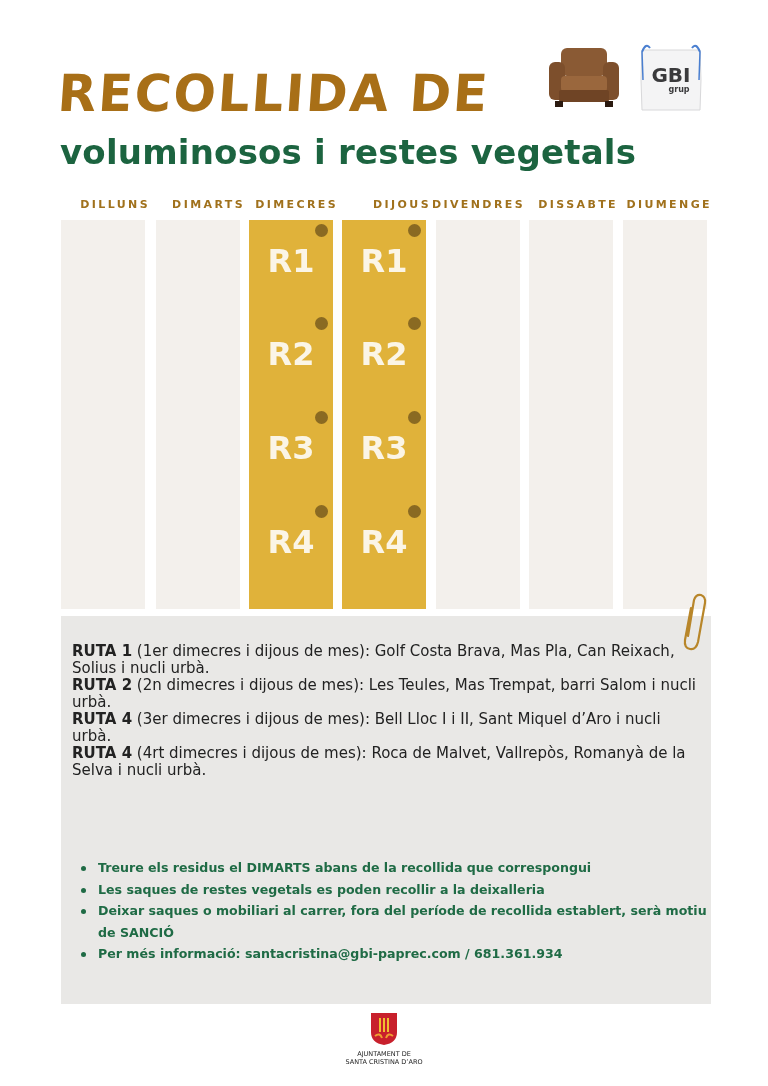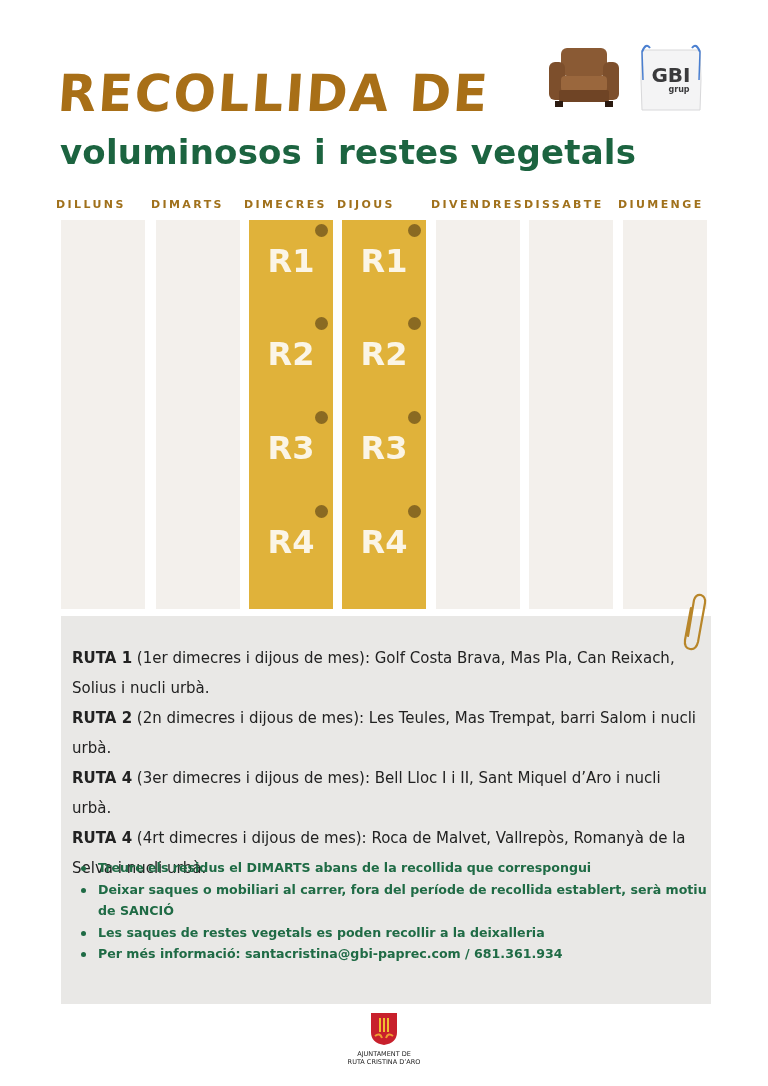--- a/index.html
+++ b/index.html
@@ -2,27 +2,27 @@
 <html><head>
 <meta charset="utf-8">
 <style>
   html,body{margin:0;padding:0;}
   body{width:768px;height:1086px;background:#ffffff;position:relative;overflow:hidden;font-family:"DejaVu Sans",sans-serif;}
   .abs{position:absolute;}
   .title{left:58px;top:64px;font-family:"DejaVu Sans",sans-serif;font-weight:bold;font-size:50px;letter-spacing:2px;color:#a86f17;line-height:60px;transform:skewX(-4deg) scaleY(1.02);white-space:nowrap;}
   .subtitle{left:60px;top:130px;font-family:"DejaVu Sans",sans-serif;font-weight:bold;font-size:34px;color:#1c6440;line-height:44px;white-space:nowrap;letter-spacing:0.2px;}
   .armchair{left:547px;top:44px;width:74px;height:66px;}
   .bag{left:636px;top:40px;width:70px;height:74px;}
-  .dayhdr{top:198px;width:94px;text-align:left;font-size:11px;font-weight:bold;letter-spacing:2.4px;color:#a0711c;font-family:"DejaVu Sans",sans-serif;white-space:nowrap;}
+  .dayhdr{top:198px;width:94px;text-align:right;font-size:11px;font-weight:bold;letter-spacing:2.4px;color:#a0711c;font-family:"DejaVu Sans",sans-serif;white-space:nowrap;}
   .cell{width:84px;height:108px;background:#f3f0ec;}
   .cell.on{background:#e0b23a;}
   .cell .lbl{position:absolute;left:0;right:0;top:22px;text-align:center;font-weight:bold;font-size:32px;color:#fbf5e6;font-family:"DejaVu Sans",sans-serif;letter-spacing:0px;}
   .cell .badge{position:absolute;right:5px;top:4px;width:13px;height:13px;border-radius:50%;background:#8a6a22;}
   .panel{left:61px;top:616px;width:650px;height:388px;background:#e9e8e6;}
-  .routes{left:72px;top:643px;width:630px;font-family:"DejaVu Sans",sans-serif;font-size:15px;line-height:30px;color:#222;}
+  .routes{left:72px;top:643px;width:630px;font-family:"DejaVu Sans",sans-serif;font-size:15px;line-height:17px;color:#222;}
   .routes b{font-weight:bold;}
   .bullets{left:80px;top:857px;width:630px;margin:0;padding:0;list-style:none;font-family:"DejaVu Sans",sans-serif;font-weight:bold;font-size:12.6px;line-height:21.5px;color:#1f6b45;}
   .bullets li{position:relative;padding-left:18px;}
   .bullets li::before{content:"";position:absolute;left:1px;top:9px;width:5px;height:5px;border-radius:50%;background:#1f6b45;}
   .clip{left:678px;top:592px;width:30px;height:62px;}
   .crest{left:370px;top:1012px;width:28px;height:34px;}
   .town{left:300px;top:1050px;width:168px;text-align:center;font-family:"DejaVu Sans",sans-serif;font-weight:normal;font-size:6.5px;line-height:8px;color:#222;}
 </style>
 </head>
 <body>
@@ -121,28 +121,28 @@
 
 <div class="abs routes">
   <div><b>RUTA 1</b><span> (1er dimecres i dijous de mes): Golf Costa Brava, Mas Pla, Can Reixach, Solius i nucli urbà.</span></div>
   <div><b>RUTA 2</b><span> (2n dimecres i dijous de mes): Les Teules, Mas Trempat, barri Salom i nucli urbà.</span></div>
   <div><b>RUTA 4</b><span> (3er dimecres i dijous de mes): Bell Lloc I i II, Sant Miquel d’Aro i nucli urbà.</span></div>
   <div><b>RUTA 4</b><span> (4rt dimecres i dijous de mes): Roca de Malvet, Vallrepòs, Romanyà de la Selva i nucli urbà.</span></div>
 </div>
 
 <ul class="abs bullets">
   <li>Treure els residus el DIMARTS abans de la recollida que correspongui</li>
+  <li>Les saques de restes vegetals es poden recollir a la deixalleria</li>
   <li>Deixar saques o mobiliari al carrer, fora del període de recollida establert, serà motiu de SANCIÓ</li>
-  <li>Les saques de restes vegetals es poden recollir a la deixalleria</li>
   <li>Per més informació: santacristina@gbi-paprec.com / 681.361.934</li>
 </ul>
 
 <svg class="abs crest" viewBox="0 0 28 34">
   <path d="M1 1 H27 V20 Q27 31 14 33 Q1 31 1 20 Z" fill="#c8202c"></path>
   <rect x="9" y="6" width="2" height="14" fill="#f0c030"></rect>
   <rect x="13" y="6" width="2" height="14" fill="#f0c030"></rect>
   <rect x="17" y="6" width="2" height="14" fill="#f0c030"></rect>
   <path d="M5 24 Q10 20 12 26 M23 24 Q18 20 16 26" stroke="#f0a030" stroke-width="2" fill="none"></path>
 </svg>
 <div class="abs town">
   <div>AJUNTAMENT DE</div>
-  <div>RUTA CRISTINA D’ARO</div>
+  <div>SANTA CRISTINA D’ARO</div>
 </div>
 
 </body></html>

